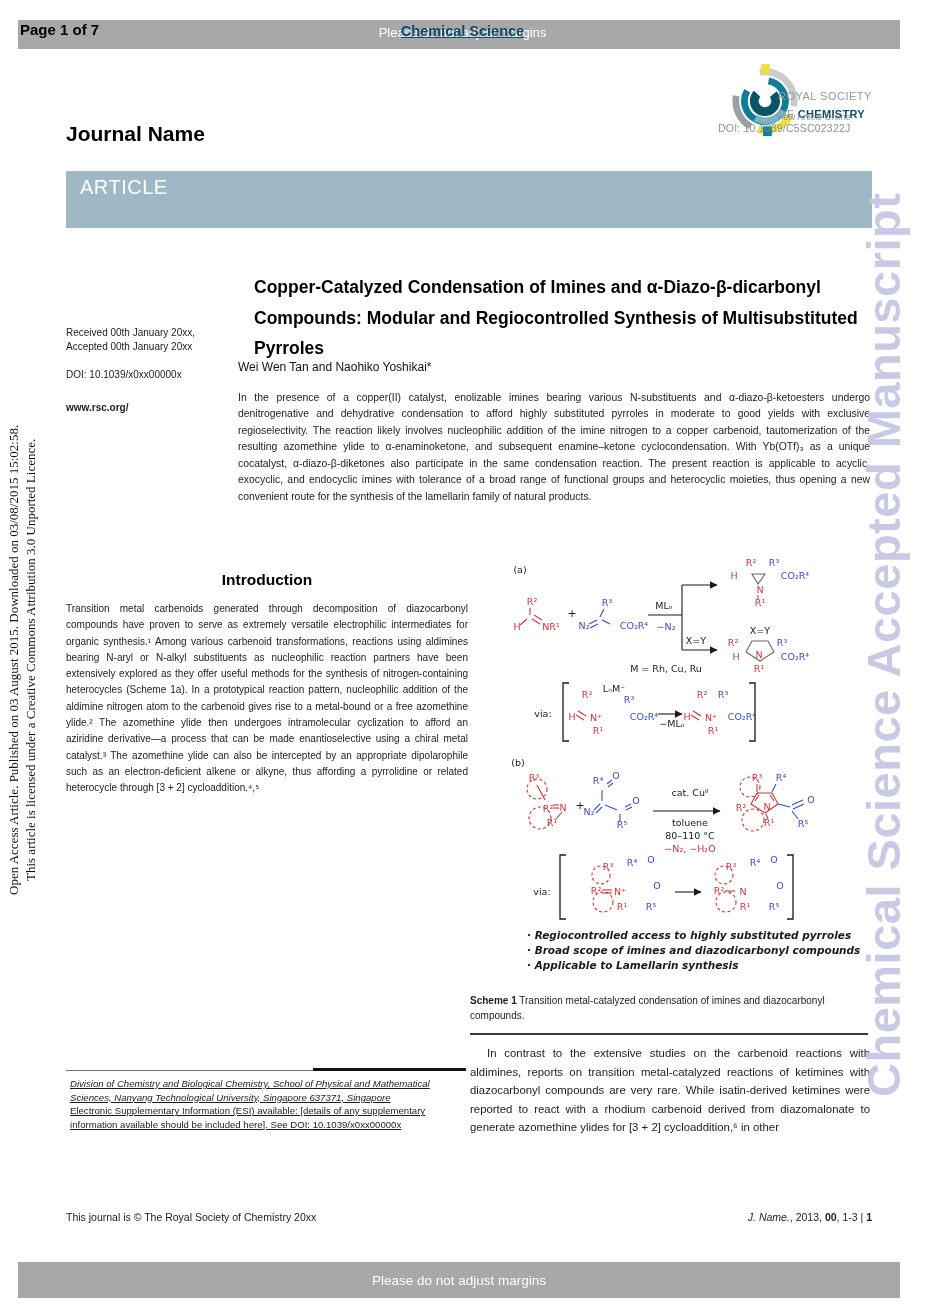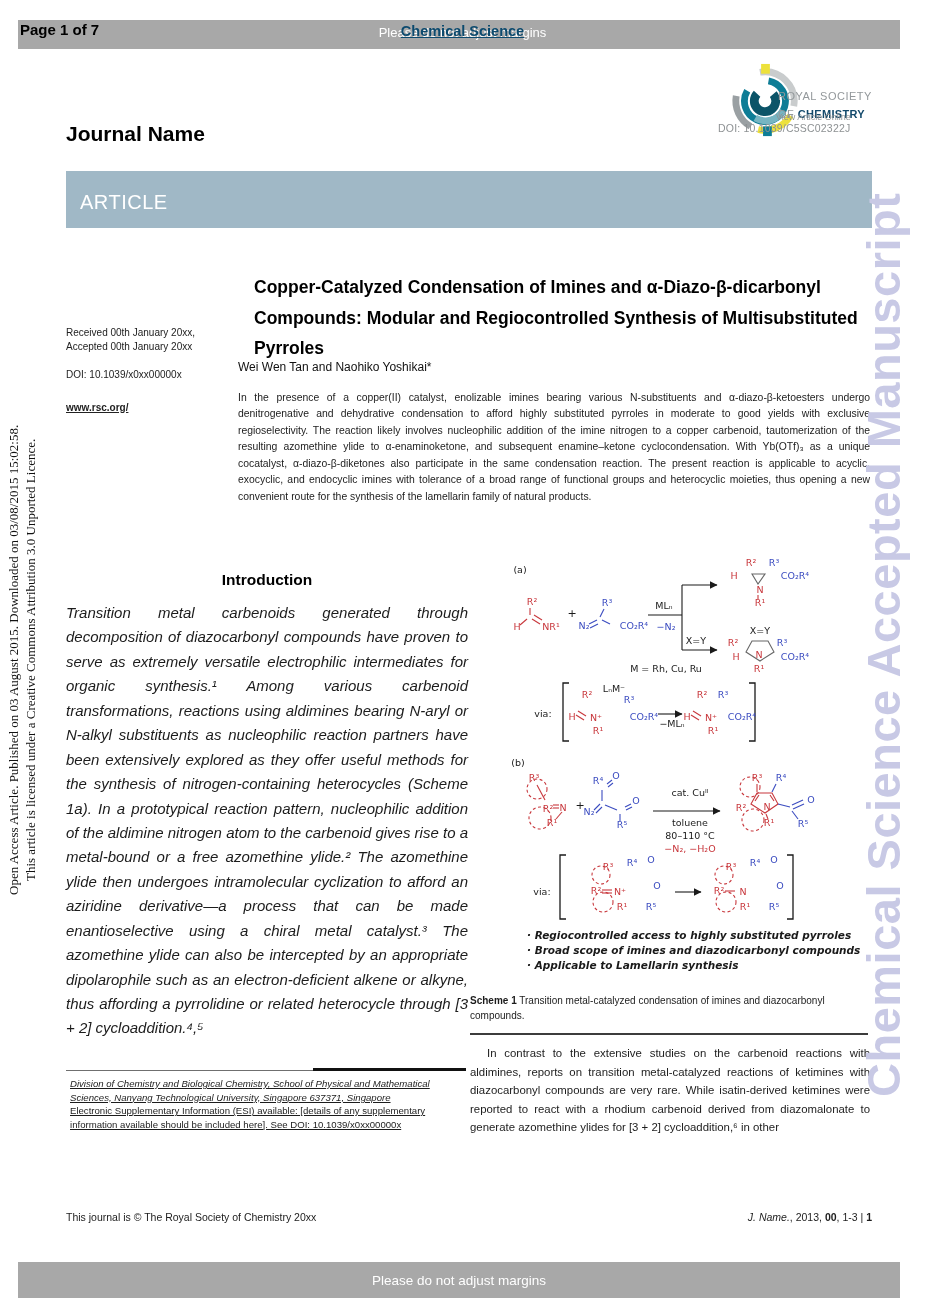--- a/index.html
+++ b/index.html
@@ -18,34 +18,34 @@
   .logo .swirl{position:absolute;left:14px;top:2px;}
   .logo .soc{position:absolute;left:66px;top:26px;line-height:1.15;}
   .soc-l1{font-size:11px;color:#93989b;letter-spacing:.5px;}
   .soc-l2a{font-size:11px;color:#93989b;letter-spacing:.5px;}
   .soc-l2b{font-size:11px;color:#12496b;font-weight:bold;letter-spacing:.3px;}
   .view-online{position:absolute;left:64px;top:52px;font-size:9px;color:#8d9193;}
   .logo-doi{position:absolute;left:6px;top:62px;font-size:10.5px;color:#8d9193;letter-spacing:.2px;}
   
   .journal-name{left:66px;top:122px;font-size:21px;font-weight:bold;color:#000;}
   .article-banner{left:66px;top:171px;width:806px;height:57px;background:#a0b8c6;}
-  .article-banner span{display:block;padding:20px 0 0 14px;color:#fff;font-size:20px;letter-spacing:.5px;}
+  .article-banner span{display:block;padding:5px 0 0 14px;color:#fff;font-size:20px;letter-spacing:.5px;}
   
   .meta{left:66px;top:326px;width:168px;font-size:10px;line-height:1.35;color:#222;}
   .meta p{margin:0;}
   .meta .gap1{margin-top:15px;}
-  .meta .gap2{margin-top:19px;font-weight:bold;text-decoration:underline;}
+  .meta .gap2{margin-top:19px;font-weight:bold;}
   
   .title-block{left:238px;top:256px;width:636px;}
   .paper-title{margin:16px;font-size:17.5px;line-height:1.75;font-weight:bold;color:#000;}
   .authors{left:238px;top:360px;width:630px;font-size:12px;color:#111;}
   .abstract{left:238px;top:390px;width:632px;font-size:10.4px;line-height:1.58;text-align:justify;color:#1c1c1c;}
   
   .intro-head{left:66px;top:571px;width:402px;font-size:15.5px;font-weight:bold;color:#000;text-align:center;}
-  .intro-text{left:66px;top:601px;width:402px;font-size:15px;line-height:1.63;text-align:justify;color:#1c1c1c;font-style:italic;}
+  .intro-text{left:66px;top:601px;width:402px;font-size:10px;line-height:1.63;text-align:justify;color:#1c1c1c;}
   
   .scheme{left:470px;top:553px;width:398px;height:432px;}
   .scheme svg{font-family:"DejaVu Sans",sans-serif;}
   .scheme-caption{left:470px;top:993px;width:398px;font-size:10px;line-height:1.5;color:#1c1c1c;}
   .caption-rule{left:470px;top:1033px;width:398px;height:0;border-top:2px solid #3c3c3c;}
   .para2{left:470px;top:1044px;width:400px;font-size:11.4px;line-height:1.63;text-align:justify;text-indent:17px;color:#1c1c1c;}
   
   .fn-rule{left:66px;top:1070px;width:400px;height:0;border-top:1px solid #6f6f6f;}
   .fn-rule-thick{left:313px;top:1068px;width:153px;height:3px;background:#111;}
   .footnotes{left:70px;top:1077px;width:392px;font-size:9.6px;line-height:1.42;color:#1c1c1c;}

